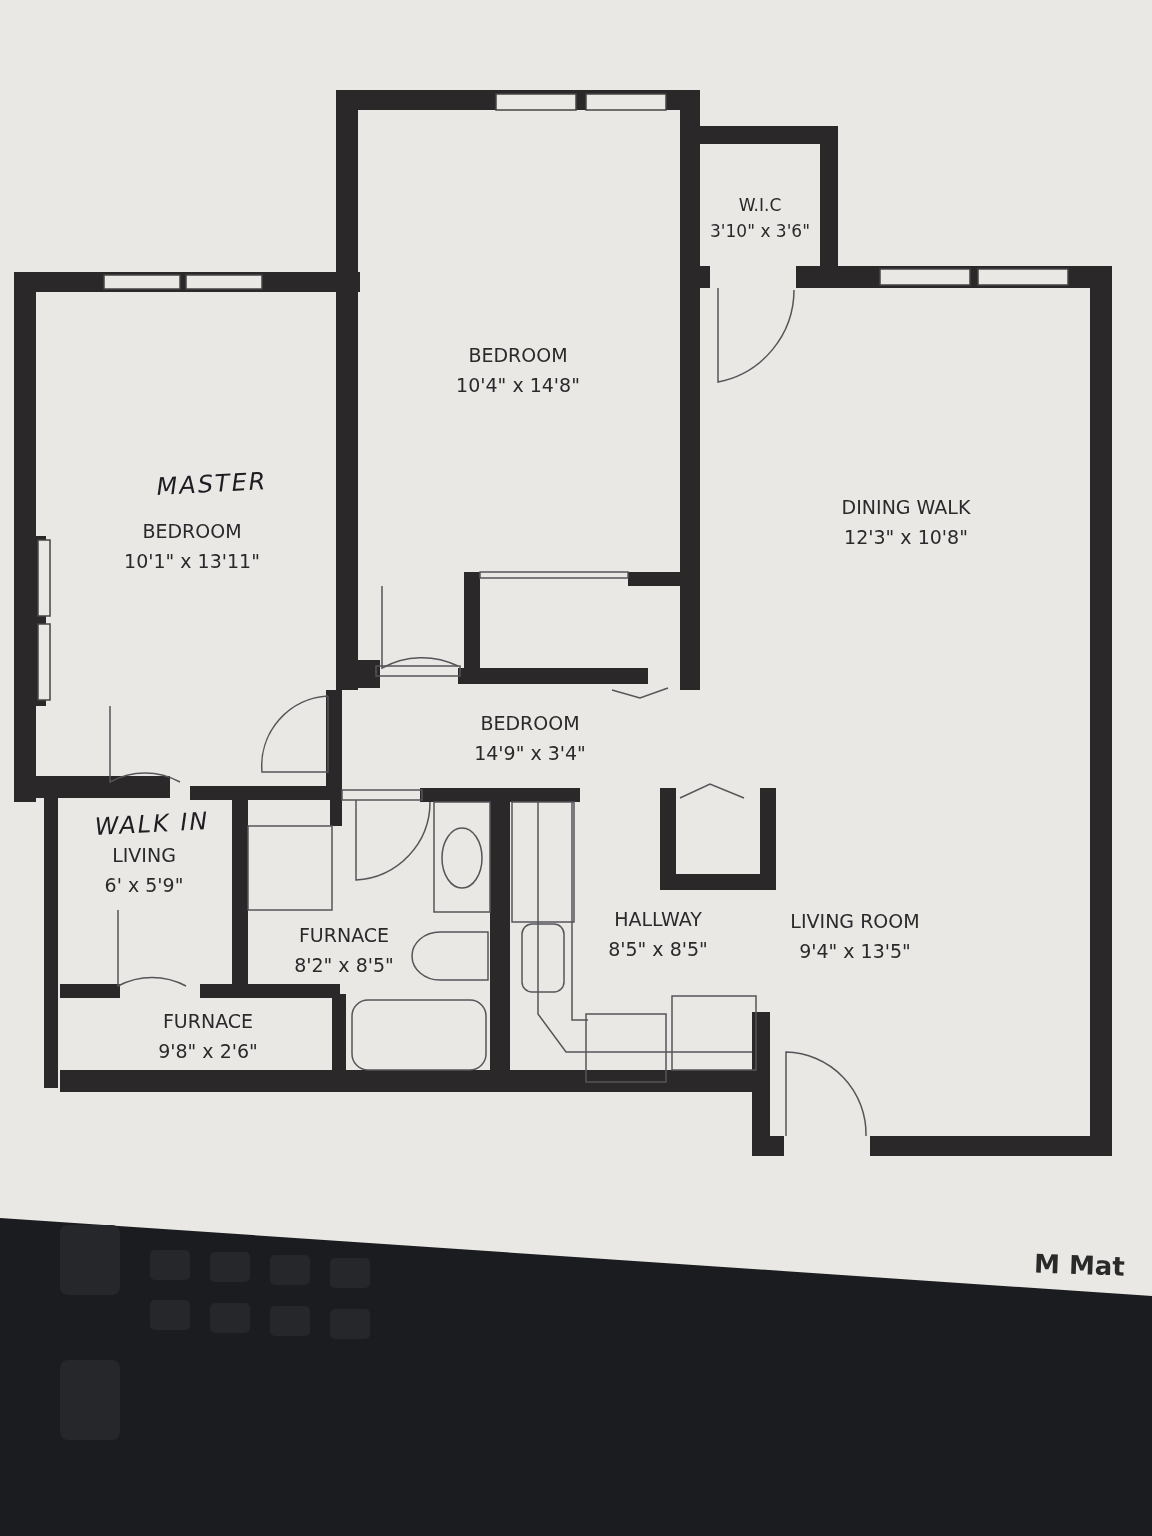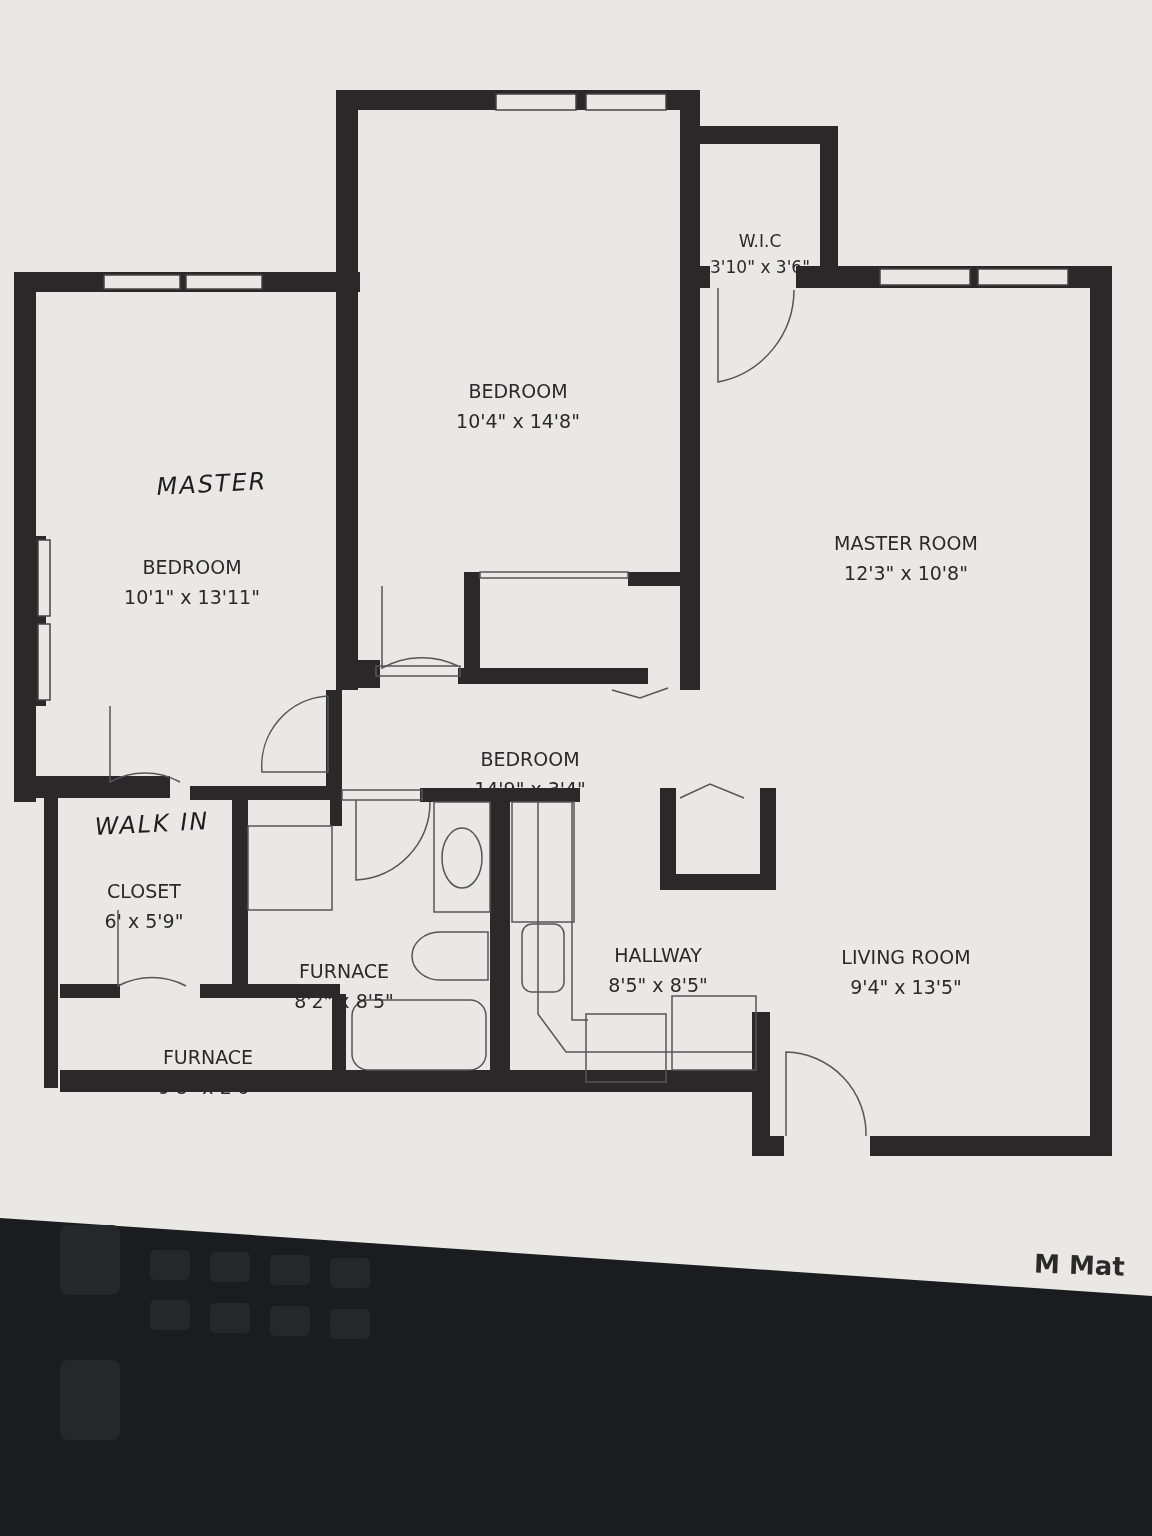--- a/index.html
+++ b/index.html
@@ -1,19 +1,19 @@
 <!DOCTYPE html>
 <html><head>
 <meta charset="utf-8">
 <style>
   html,body{margin:0;padding:0;}
   body{width:1152px;height:1536px;position:relative;overflow:hidden;background:#1b1c1f;font-family:"DejaVu Sans",sans-serif;}
   #paper{position:absolute;left:0;top:0;width:1152px;height:1536px;}
   #plan{position:absolute;left:0;top:0;}
-  .lbl{position:absolute;color:#2a2a2c;text-align:center;font-size:19px;line-height:30px;white-space:nowrap;transform:translateX(-50%);margin-top:36px;}
+  .lbl{position:absolute;color:#2a2a2c;text-align:center;font-size:19px;line-height:30px;white-space:nowrap;transform:translateX(-50%);}
   .hand{position:absolute;font-family:"DejaVu Sans",sans-serif;font-style:italic;color:#1e1e22;font-size:24px;letter-spacing:2px;transform:translateX(-50%) rotate(-3deg);}
   .brand{position:absolute;left:1034px;top:1250px;font-size:26px;font-weight:bold;color:#2a2a2a;transform:rotate(2deg);}
 </style>
 </head>
 <body>
 
 <div id="paper">
 <svg id="plan" width="1152" height="1536" viewBox="0 0 1152 1536">
 
   <polygon points="0,0 1152,0 1152,1296 0,1218" fill="#e9e8e4"></polygon>
@@ -121,41 +121,41 @@
 <div class="lbl" style="left:760px;top:192px;font-size:17px;line-height:26px">
       <div>W.I.C</div>
       <div>3'10" x 3'6"</div>
     </div>
 <div class="hand" style="left:212px;top:470px">MASTER</div>
 <div class="lbl" style="left:192px;top:516px">
       <div>BEDROOM</div>
       <div>10'1" x 13'11"</div>
     </div>
 <div class="lbl" style="left:906px;top:492px">
-      <div>MASTER ROOM</div>
+      <div>DINING WALK</div>
       <div>12'3" x 10'8"</div>
     </div>
 <div class="lbl" style="left:530px;top:708px">
       <div>BEDROOM</div>
       <div>14'9" x 3'4"</div>
     </div>
 <div class="hand" style="left:152px;top:810px">WALK IN</div>
 <div class="lbl" style="left:144px;top:840px">
-      <div>CLOSET</div>
+      <div>LIVING</div>
       <div>6' x 5'9"</div>
     </div>
 <div class="lbl" style="left:344px;top:920px">
       <div>FURNACE</div>
       <div>8'2" x 8'5"</div>
     </div>
 <div class="lbl" style="left:658px;top:904px">
       <div>HALLWAY</div>
       <div>8'5" x 8'5"</div>
     </div>
-<div class="lbl" style="left:906px;top:906px">
+<div class="lbl" style="left:855px;top:906px">
       <div>LIVING ROOM</div>
       <div>9'4" x 13'5"</div>
     </div>
 <div class="lbl" style="left:208px;top:1006px">
       <div>FURNACE</div>
       <div>9'8" x 2'6"</div>
     </div>
 
 <div class="brand"><span>M</span> <span>Mat</span></div>
 </div>

